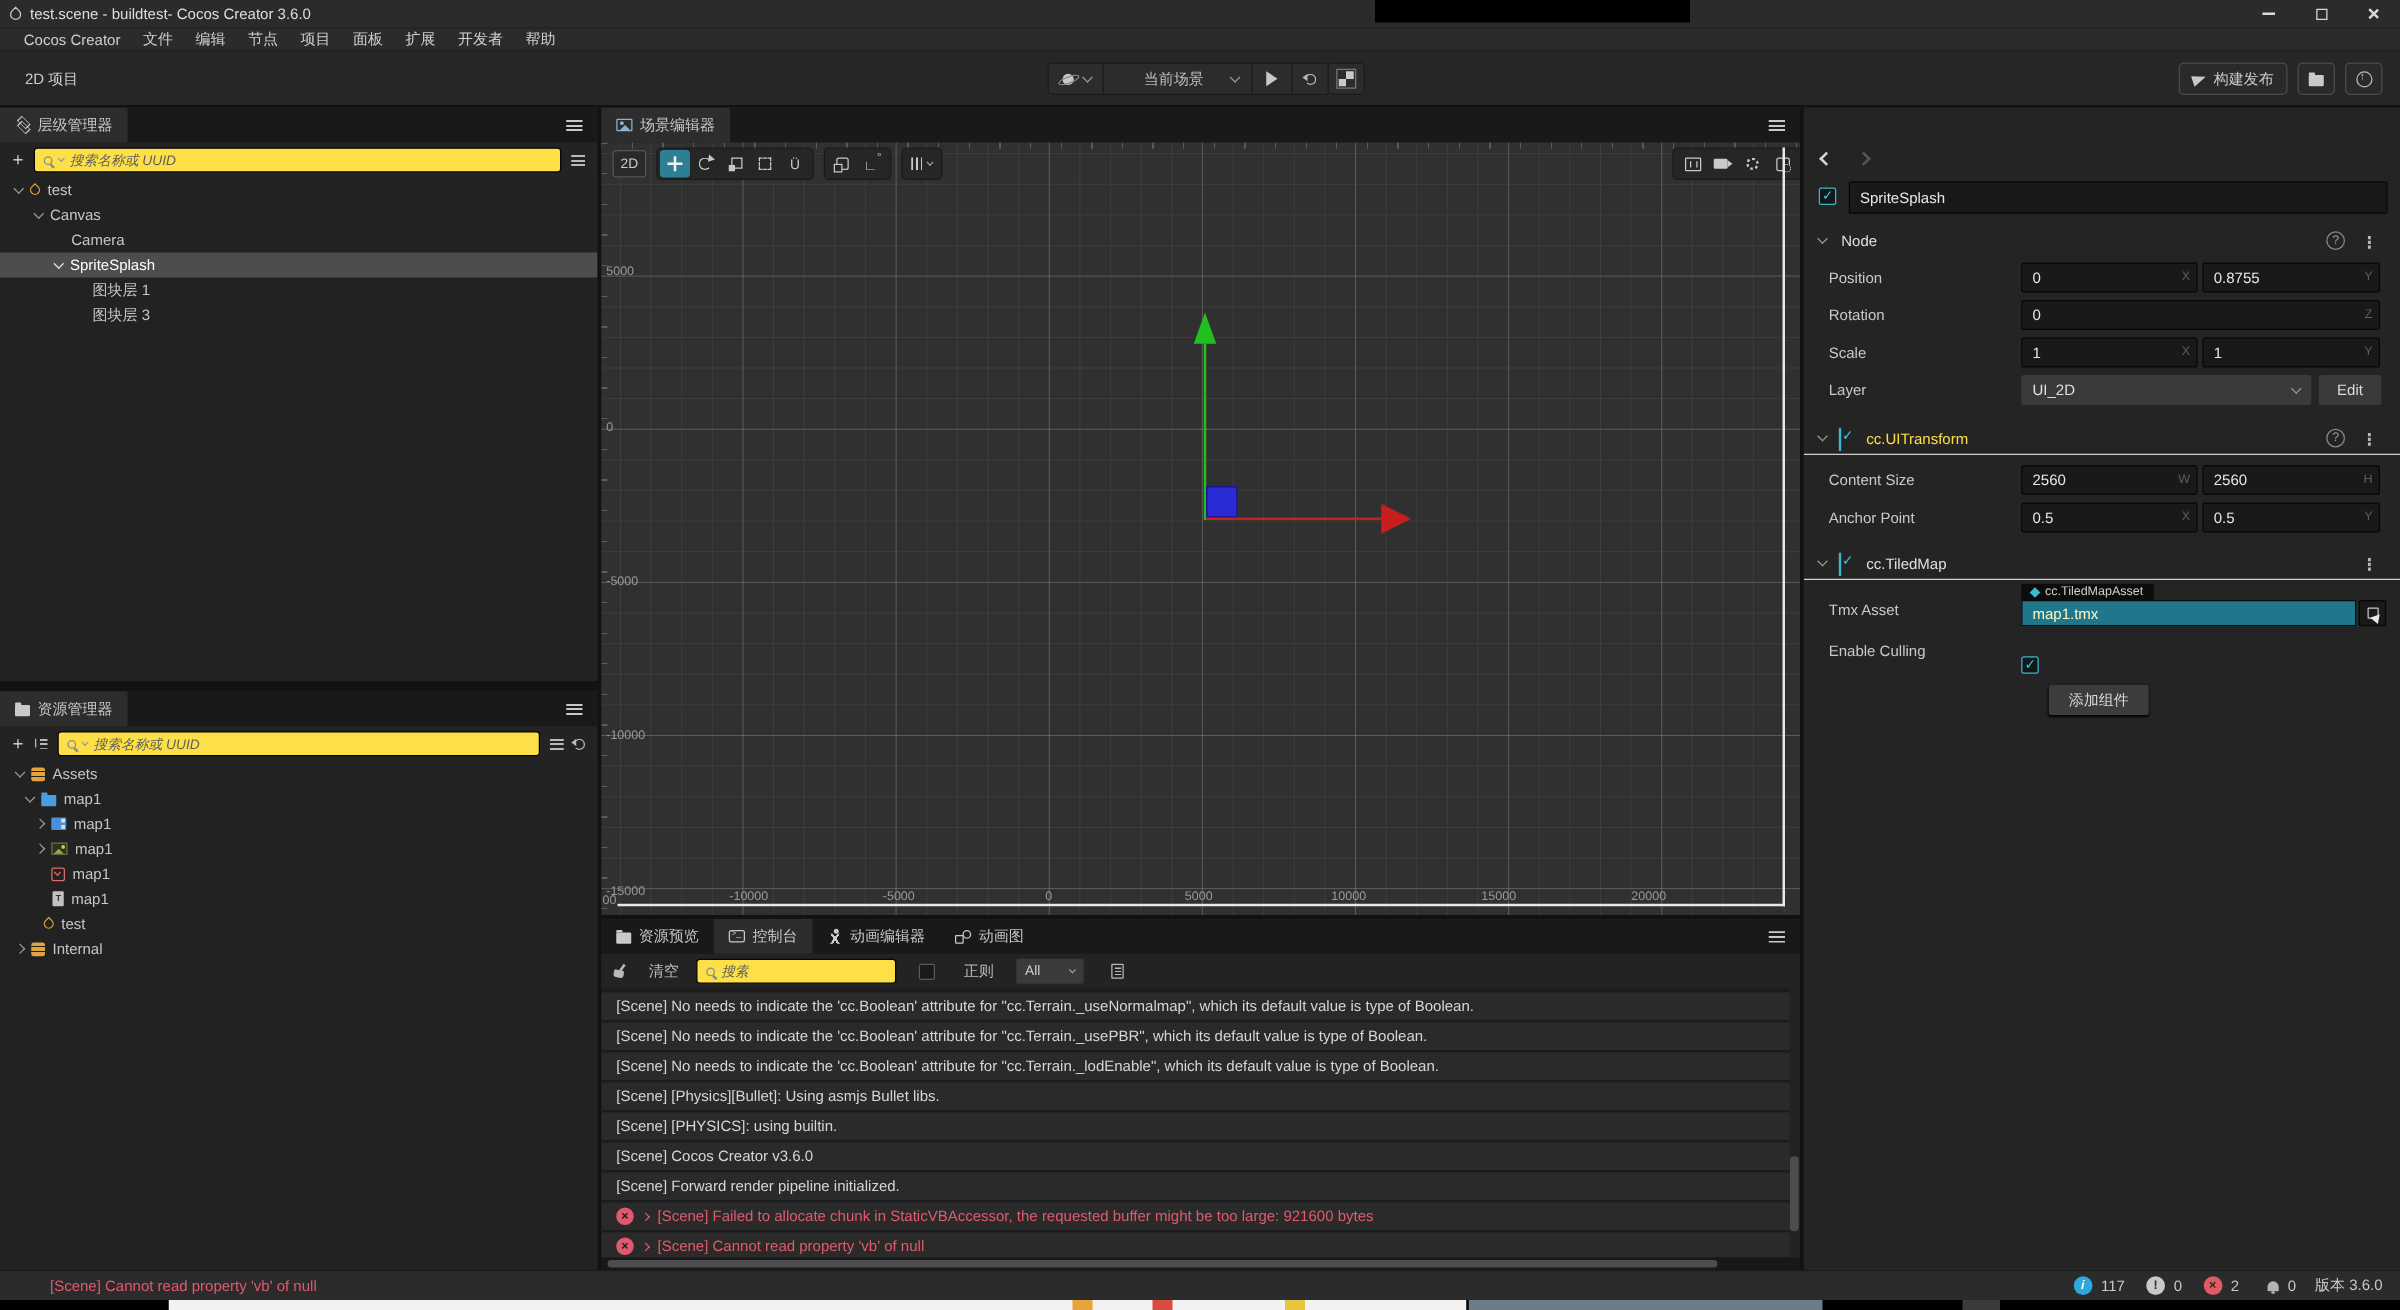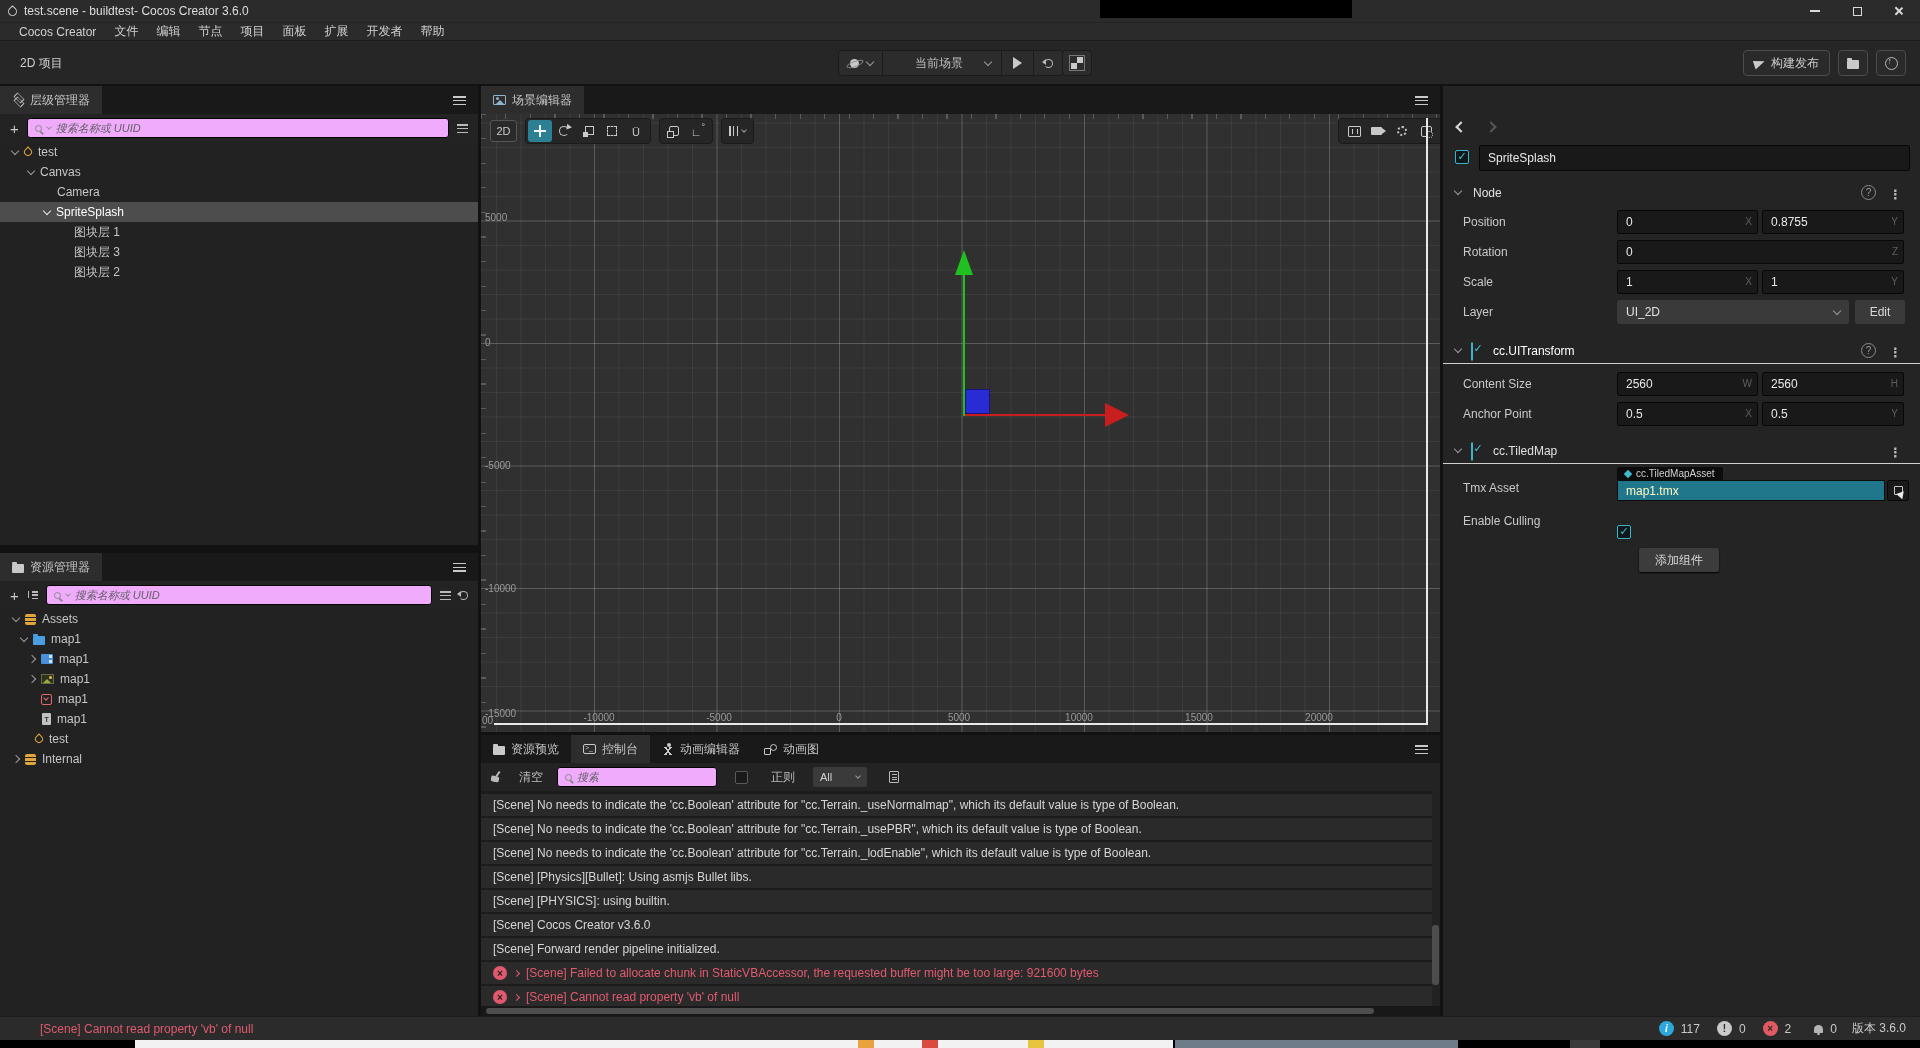--- a/index.html
+++ b/index.html
@@ -20,21 +20,21 @@
   .ctl-group{background:#2c2c2c;border:1px solid #1b1b1b;border-radius:4px;height:26px;display:flex;align-items:center;}
   .ctl-sep{width:1px;height:26px;background:#1b1b1b;}
   .btn-outline{border:1px solid #4c4c4c;border-radius:4px;height:26px;display:flex;align-items:center;justify-content:center;color:#c9c9c9;font-size:12px;gap:6px;padding:0 10px;background:#2a2a2a;}
 
   
   .panel{position:absolute;background:#222;overflow:hidden;}
   .tabbar{position:absolute;left:0;top:0;right:0;height:28px;background:#191919;display:flex;align-items:flex-end;}
   .tab{height:28px;display:flex;align-items:center;gap:6px;padding:0 12px;font-size:12px;color:#c6c6c6;}
   .tab.active{background:#2d2d2d;}
   .ptoolbar{position:absolute;left:0;top:28px;right:0;height:28px;background:#232323;display:flex;align-items:center;padding:0 10px;gap:8px;}
-  .searchbox{flex:1;height:20px;background:#f0abfc;border:1px solid #050505;border-radius:3px;display:flex;align-items:center;gap:5px;padding:0 7px;}
+  .searchbox{flex:1;height:20px;background:#fde047;border:1px solid #050505;border-radius:3px;display:flex;align-items:center;gap:5px;padding:0 7px;}
   .placeholder{font-size:11px;font-style:italic;color:#5f5f5f;white-space:nowrap;overflow:hidden;}
   .hamburger{width:13px;height:9px;background:repeating-linear-gradient(#c9c9c9 0 1.5px,transparent 1.5px 3.75px);}
   .linesicon{width:11px;height:9px;background:repeating-linear-gradient(#b9b9b9 0 1.5px,transparent 1.5px 3.75px);}
 
   .trow{position:relative;height:20px;display:flex;align-items:center;font-size:12px;color:#c6c6c6;gap:6px;white-space:nowrap;}
   .trow.sel{background:#4d4d4d;color:#fff;}
   .chev{width:6px;height:6px;border-right:1.5px solid #9a9a9a;border-bottom:1.5px solid #9a9a9a;transform:rotate(45deg);flex:none;margin-top:-3px;}
   .chev.right{transform:rotate(-45deg);margin-top:0;}
   .chev.white{border-color:#e9e9e9;}
 
@@ -256,23 +256,20 @@
       <div class="trow sel" style="padding-left:44px">
         <span class="chev white"></span>
         <span>SpriteSplash</span>
       </div>
       <div class="trow" style="padding-left:74px">
         <span>图块层 1</span>
       </div>
       <div class="trow" style="padding-left:74px">
         <span>图块层 3</span>
       </div>
-      <div class="trow" style="padding-left:74px">
-        <span>图块层 2</span>
-      </div>
     </div>
   </div>
 
   <div class="panel" style="left:0;top:553px;width:478px;height:463px">
     <div class="tabbar">
       <div class="tab active">
         <span class="ic ic-folder"></span>
         <span>资源管理器</span>
       </div>
       <span class="hamburger" style="position:absolute;right:12px;top:10px"></span>
@@ -553,21 +550,21 @@
       <span style="font-size:12px;color:#e0e0e0">UI_2D</span>
       <span class="chev"></span>
     </div>
     <div class="abs flex" style="left:412px;top:214px;width:50px;height:24px;background:#3a3a3a;border-radius:2px;justify-content:center;font-size:12px;color:#d9d9d9">
       <span>Edit</span>
     </div>
 
     <div class="sect-head" style="top:254px;border-bottom:1px solid #cfcfcf">
       <span class="chev abs" style="left:12px;top:9px"></span>
       <span class="abs cb" style="left:28px;top:3px"></span>
-      <span class="abs" style="left:50px;top:4px;font-size:12px;color:#ffffff">cc.UITransform</span>
+      <span class="abs" style="left:50px;top:4px;font-size:12px;color:#fde047">cc.UITransform</span>
       <span class="abs ic-qmark" style="right:44px;top:3px">?</span>
       <span class="abs ic-dots" style="right:18px;top:3px"></span>
     </div>
 
     <div class="ins-label" style="top:291px">Content Size</div>
     <div class="ifield" style="left:174px;top:286px;width:141px">
       <input value="2560" style="">
       <span class="suffix">W</span>
     </div>
     <div class="ifield" style="left:319px;top:286px;width:142px">

